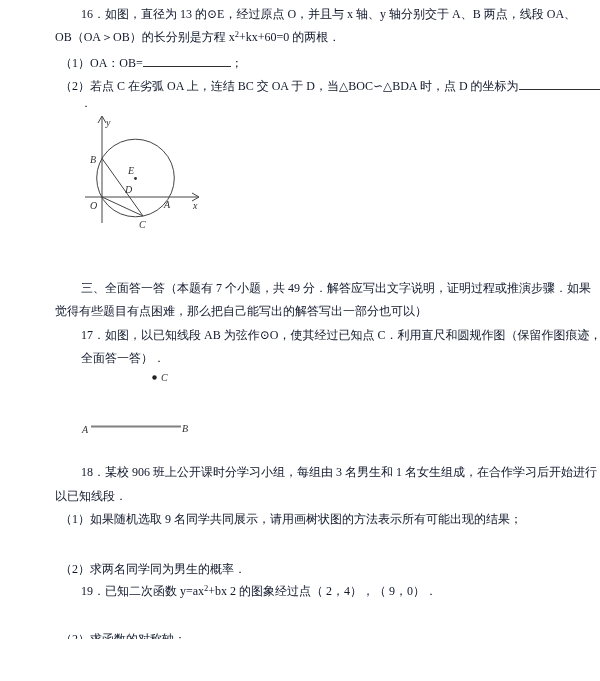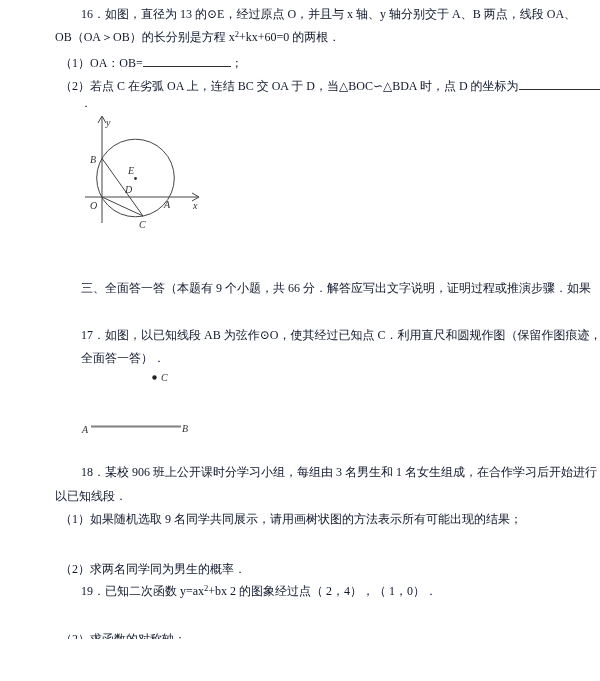--- a/index.html
+++ b/index.html
@@ -62,34 +62,35 @@
     <text x="29" y="16">y</text>
     <text x="116" y="99">x</text>
     <text x="13" y="53">B</text>
     <text x="13" y="99">O</text>
     <text x="87" y="98">A</text>
     <text x="51" y="64">E</text>
     <text x="48" y="83">D</text>
     <text x="62" y="118">C</text>
   </svg>
 
-  <div class="line ml-num" style="top:281px">三、全面答一答（本题有 9 个小题，共 66 分．解答应写出文字说明，证明过程或推演步骤．如果</div>
+  <div class="line ml-num" style="top:281px">三、全面答一答（本题有 7 个小题，共 49 分．解答应写出文字说明，证明过程或推演步骤．如果</div>
+  <div class="line ml-cont" style="top:304px">觉得有些题目有点困难，那么把自己能写出的解答写出一部分也可以）</div>
 
   <div class="line ml-num" style="top:328px">17．如图，以已知线段 AB 为弦作⊙O，使其经过已知点 C．利用直尺和圆规作图（保留作图痕迹，</div>
   <div class="line ml-num" style="top:351px">全面答一答）．</div>
 
   <svg class="fig" style="top:366px;left:58px" width="125" height="72" viewBox="0 0 125 72">
     <circle cx="79.5" cy="11.5" r="2.2" fill="#222"></circle>
     <text x="86" y="15">C</text>
     <line x1="16" y1="60.5" x2="106" y2="60.5" stroke="#808080" stroke-width="2"></line>
     <text x="7" y="67">A</text>
     <text x="107" y="66">B</text>
   </svg>
 
   <div class="line ml-num" style="top:465px">18．某校 906 班上公开课时分学习小组，每组由 3 名男生和 1 名女生组成，在合作学习后开始进行</div>
   <div class="line ml-cont" style="top:489px">以已知线段．</div>
   <div class="line ml-item" style="top:512px">（1）如果随机选取 9 名同学共同展示，请用画树状图的方法表示所有可能出现的结果；</div>
   <div class="line ml-item" style="top:562px">（2）求两名同学同为男生的概率．</div>
 
-  <div class="line ml-num" style="top:584px"><span>19．已知二次函数 y=ax</span><sup class="sup">2</sup><span>+bx 2 的图象经过点（ 2，4），（ 1，0）．</span></div>
+  <div class="line ml-num" style="top:584px"><span>19．已知二次函数 y=ax</span><sup class="sup">2</sup><span>+bx 2 的图象经过点（ 2，4），（ 9，0）．</span></div>
   <div class="line ml-item" style="top:632px">（2）求函数的对称轴；</div>
 
 </div>
 
 </body></html>

